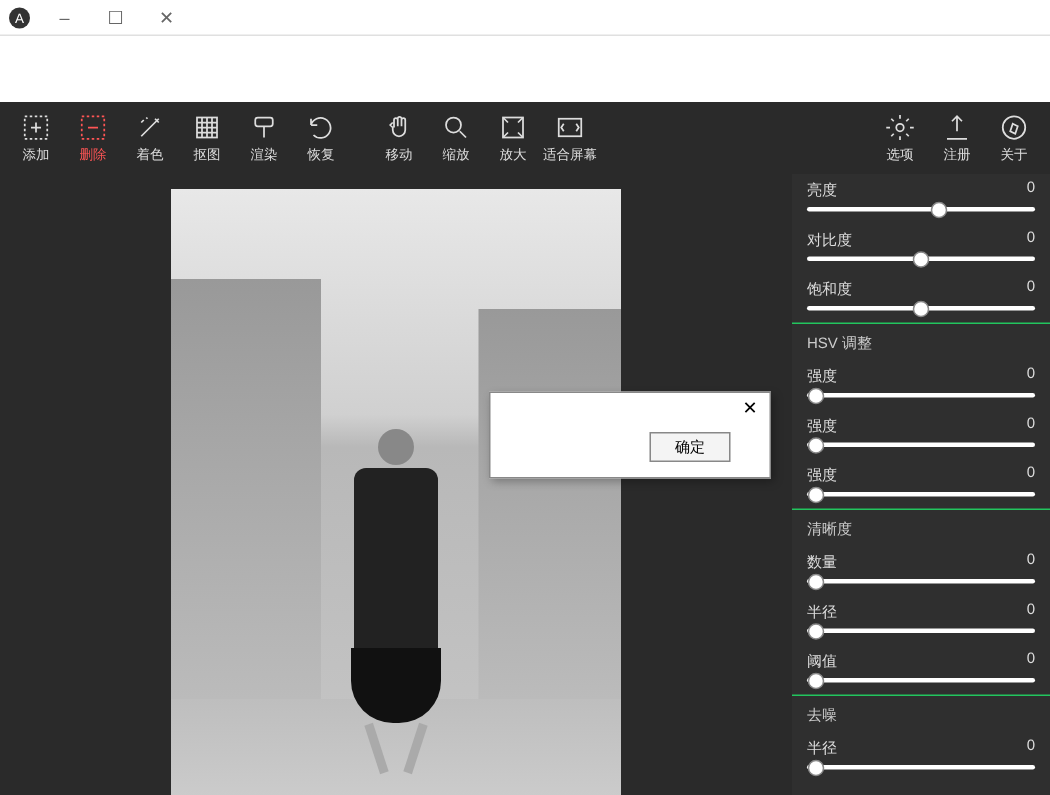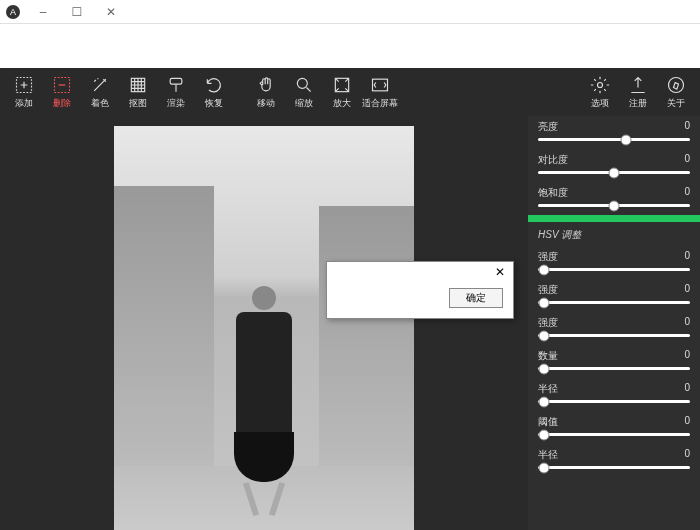--- a/index.html
+++ b/index.html
@@ -27,32 +27,32 @@
 .person .body { width:56px; height:120px; background:#222; margin:2px auto 0; border-radius:8px 8px 0 0; }
 .person .skirt { width:60px; height:50px; background:#111; margin:0 auto; border-radius:0 0 28px 28px; }
 .person .legs { width:40px; height:34px; margin:0 auto; position:relative; }
 .person .legs::before,.person .legs::after{content:"";position:absolute;top:0;width:6px;height:34px;background:#aaa;}
 .person .legs::before{left:4px;transform:rotate(-18deg);}
 .person .legs::after{right:4px;transform:rotate(18deg);}
 .ground{position:absolute;bottom:0;left:0;right:0;height:90px;background:linear-gradient(180deg,#bebebe,#d0d0d0);}
 .sidebar { width: 172px; background: #2f2f2f; display: flex; flex-direction: column; overflow-y:auto; }
 .sidebar::-webkit-scrollbar{width:6px;}
 .sidebar::-webkit-scrollbar-thumb{background:#555;}
-.group-header { font-size: 10px; color: #ccc; padding: 6px 10px 4px; border-top: 7px solid #22c55e; font-style: italic; }
+.group-header { font-size: 10px; color: #ccc; padding: 6px 10px 4px; border-top: 1px solid #22c55e; }
 .slider-row { padding: 4px 10px 8px; }
 .slider-head { display: flex; justify-content: space-between; font-size: 10px; color: #ddd; margin-bottom: 4px; }
 .slider-track { height: 3px; background: #fff; border-radius: 2px; position: relative; }
 .slider-thumb { position: absolute; top: 50%; width: 11px; height: 11px; border-radius: 50%; background: #fff; border:1px solid #888; transform: translate(-50%, -50%); }
 .save-btn { height: 34px; background: #15803d; color: #fff; display: flex; align-items: center; justify-content: flex-start; gap: 6px; font-size: 12px; cursor: pointer; margin-top:auto; }
 .save-btn svg { width: 14px; height: 14px; fill: #fff; }
 .dialog { position: absolute; left: 326px; top: 193px; width: 188px; background: #fff; border: 1px solid #888; box-shadow: 2px 2px 6px rgba(0,0,0,.3); z-index: 50; }
 .dialog-title { height: 20px; display: flex; justify-content: flex-end; align-items: center; padding: 0 4px; font-size: 12px; }
 .dialog-close { width: 18px; height: 16px; display:flex; align-items:center; justify-content:center; cursor:pointer; font-size:12px; }
 .dialog-body { padding: 4px 10px 12px; font-size: 10px; color: #333; line-height: 1.4; min-height: 42px; }
-.dialog-footer { display: flex; justify-content: flex-end; padding: 6px 10px 10px; }
+.dialog-footer { display: flex; justify-content: flex-end; padding: 6px 26px 10px; }
 .dialog-ok { border: 1px solid #888; background: #f4f4f4; font-size: 10px; padding: 2px 16px; cursor: pointer; }
 </style>
 </head>
 <body>
 
 <div class="window">
   <div class="titlebar">
     <div class="app-icon">A</div>
     <div class="winbtn">–</div>
     <div class="winbtn">☐</div>
@@ -242,20 +242,21 @@
   </div>
           <div class="slider-row">
     <div class="slider-head">
               <span>强度</span>
               <span>0</span>
             </div>
     <div class="slider-track">
               <div class="slider-thumb" style="left:4%"></div>
             </div>
   </div>
+          <div class="group-header">清晰度</div>
           <div class="slider-row">
     <div class="slider-head">
               <span>数量</span>
               <span>0</span>
             </div>
     <div class="slider-track">
               <div class="slider-thumb" style="left:4%"></div>
             </div>
   </div>
           <div class="slider-row">
@@ -269,20 +270,21 @@
   </div>
           <div class="slider-row">
     <div class="slider-head">
               <span>阈值</span>
               <span>0</span>
             </div>
     <div class="slider-track">
               <div class="slider-thumb" style="left:4%"></div>
             </div>
   </div>
+          <div class="group-header">去噪</div>
           <div class="slider-row">
     <div class="slider-head">
               <span>半径</span>
               <span>0</span>
             </div>
     <div class="slider-track">
               <div class="slider-thumb" style="left:4%"></div>
             </div>
   </div>
           <div class="save-btn">

